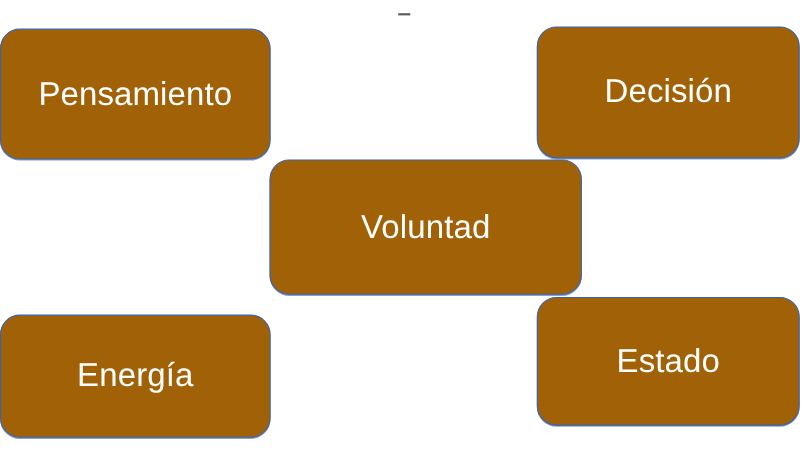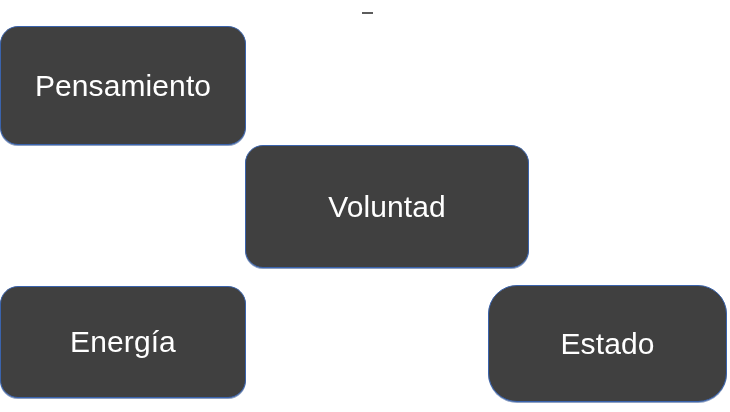--- a/index.html
+++ b/index.html
@@ -14,21 +14,21 @@
   #canvas {
     position: relative;
     width: 730px;
     height: 412px;
     background: #ffffff;
     overflow: hidden;
   }
   .node {
     position: absolute;
     box-sizing: border-box;
-    background: #404040;
+    background: #a16207;
     border: 1px solid #3A63AC;
     border-radius: 18px;
     color: #ffffff;
     display: flex;
     align-items: center;
     justify-content: center;
     text-align: center;
     font-size: 30px;
     line-height: 38px;
     font-weight: 400;
@@ -54,21 +54,21 @@
   #node-decision {
     left: 488px; top: 24px;  width: 239px;  height: 120px;
   }
   #node-voluntad {
     left: 245px; top: 145px; width: 284px;  height: 123px;
   }
   #node-energia {
     left: 0px;   top: 272px; width: 246px;  height: 112px; margin-top: 14px;
   }
   #node-estado {
-    left: 488px; top: 285px; width: 239px;  height: 117px; border-radius: 29px;
+    left: 488px; top: 270px; width: 239px;  height: 117px;
   }
 
   
   #stray-mark {
     position: absolute;
     left: 362px;
     top: 12px;
     width: 11px;
     height: 2px;
     background: #3f3f3f;
@@ -79,20 +79,25 @@
 <body>
 
 <div id="canvas">
 
   <div class="node" id="node-pensamiento">
     <span class="label">
       <span class="ln">Pensamiento</span>
     </span>
   </div>
 
+  <div class="node" id="node-decision">
+    <span class="label">
+      <span class="ln">Decisión</span>
+    </span>
+  </div>
 
   <div class="node" id="node-voluntad">
     <span class="label">
       <span class="ln">Voluntad</span>
     </span>
   </div>
 
   <div class="node" id="node-energia">
     <span class="label">
       <span class="ln">Energía</span>

